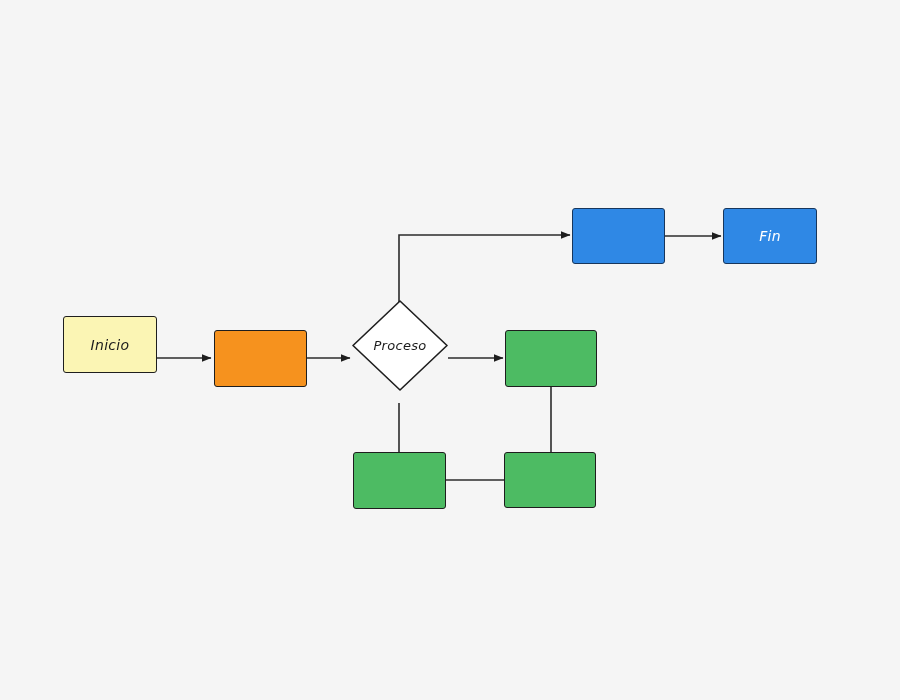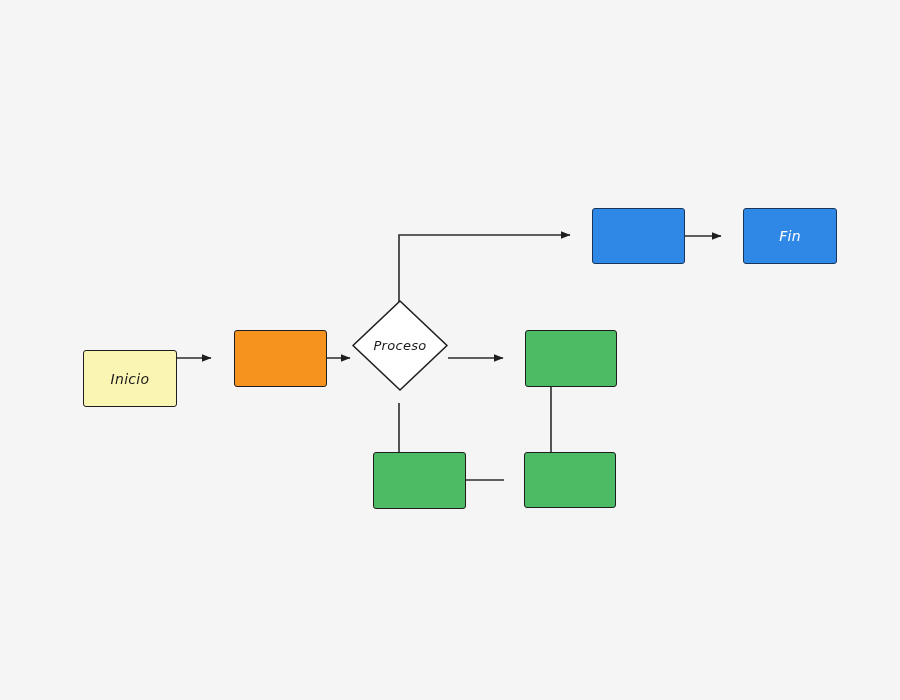--- a/index.html
+++ b/index.html
@@ -26,32 +26,31 @@
     height: 700px;
   }
   .node {
     position: absolute;
     box-sizing: border-box;
     border: 1.6px solid #1e1e1e;
     border-radius: 3px;
     display: flex;
     align-items: center;
     justify-content: center;
-    margin-left: 20px;
   }
   .node-label {
     font-style: italic;
     font-size: 14px;
     letter-spacing: 0.3px;
     color: #1b1b1b;
     user-select: none;
     white-space: nowrap;
   }
   
-  #node-inicio             { left: 63px;  top: 350px; width: 94px; height: 57px; }
+  #node-inicio             { left: 63px;  top: 316px; width: 94px; height: 57px; }
   #node-process-step       { left: 214px; top: 330px; width: 93px; height: 57px; }
   #node-result-right       { left: 505px; top: 330px; width: 92px; height: 57px; }
   #node-result-bottom-left { left: 353px; top: 452px; width: 93px; height: 57px; }
   #node-result-bottom-right{ left: 504px; top: 452px; width: 92px; height: 56px; }
   #node-output-top         { left: 572px; top: 208px; width: 93px; height: 56px; }
   #node-fin                { left: 723px; top: 208px; width: 94px; height: 56px; }
   
   #node-decision {
     position: absolute;
     left: 352px; top: 300px;

